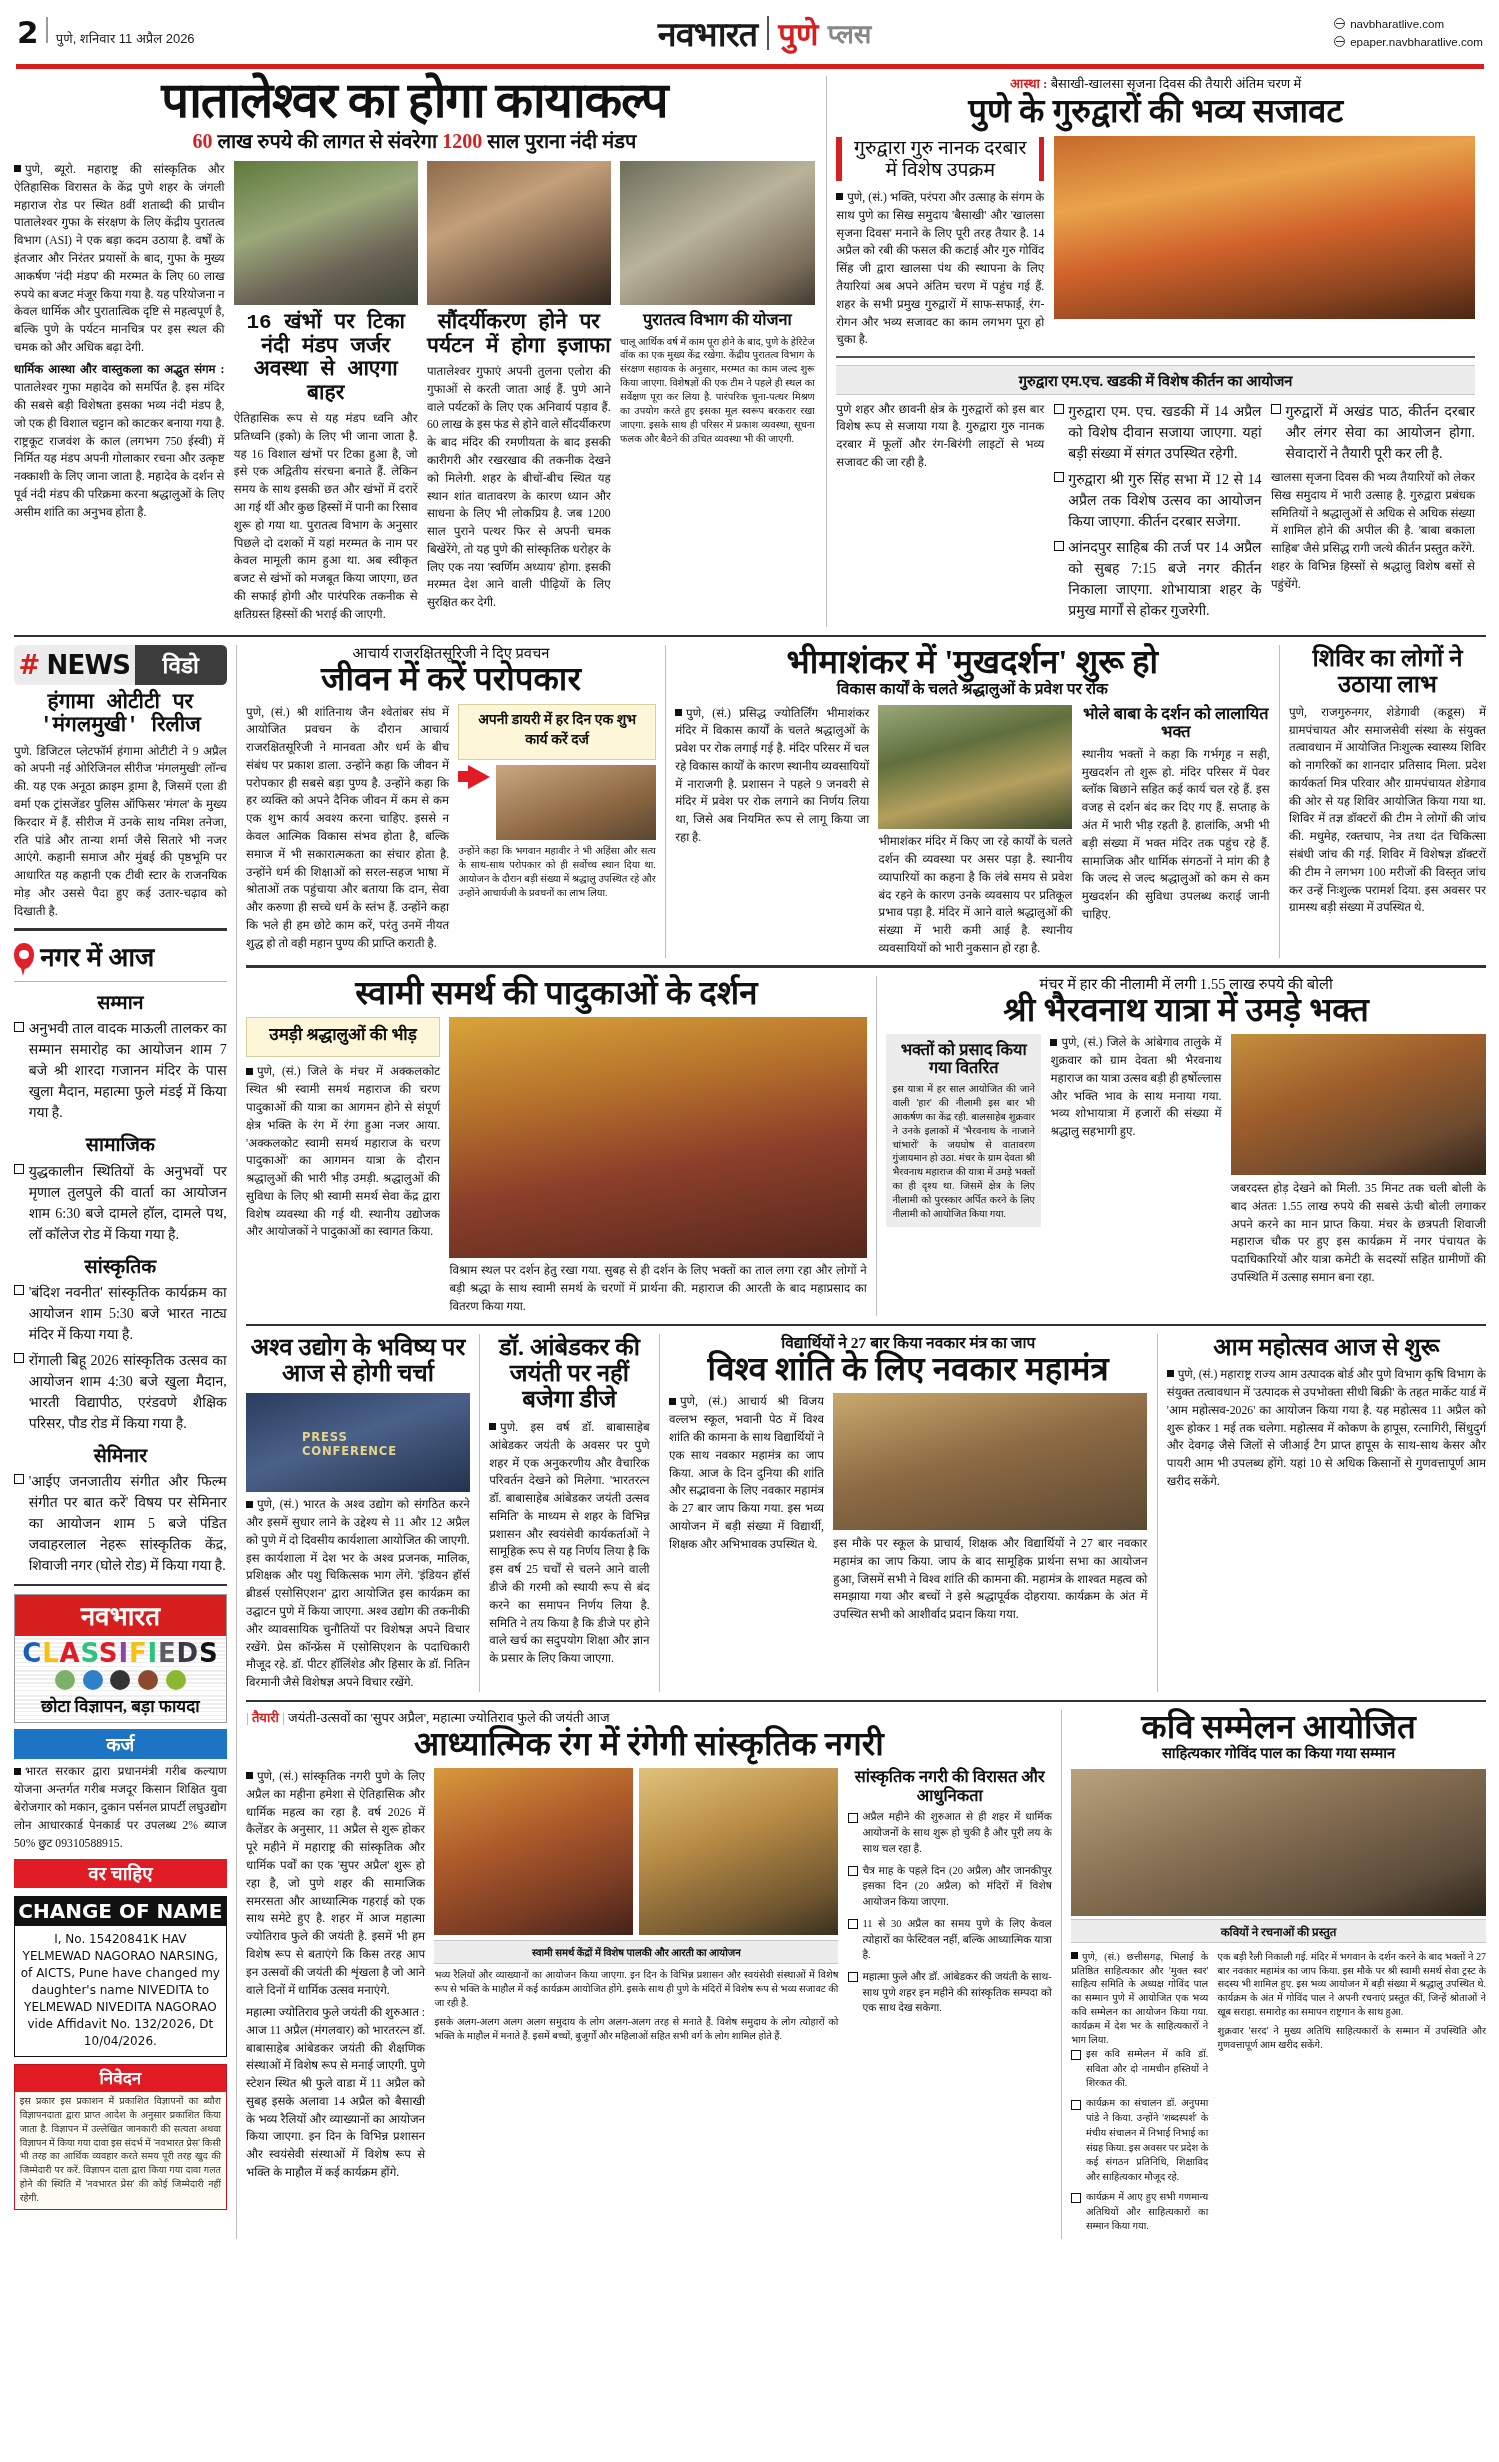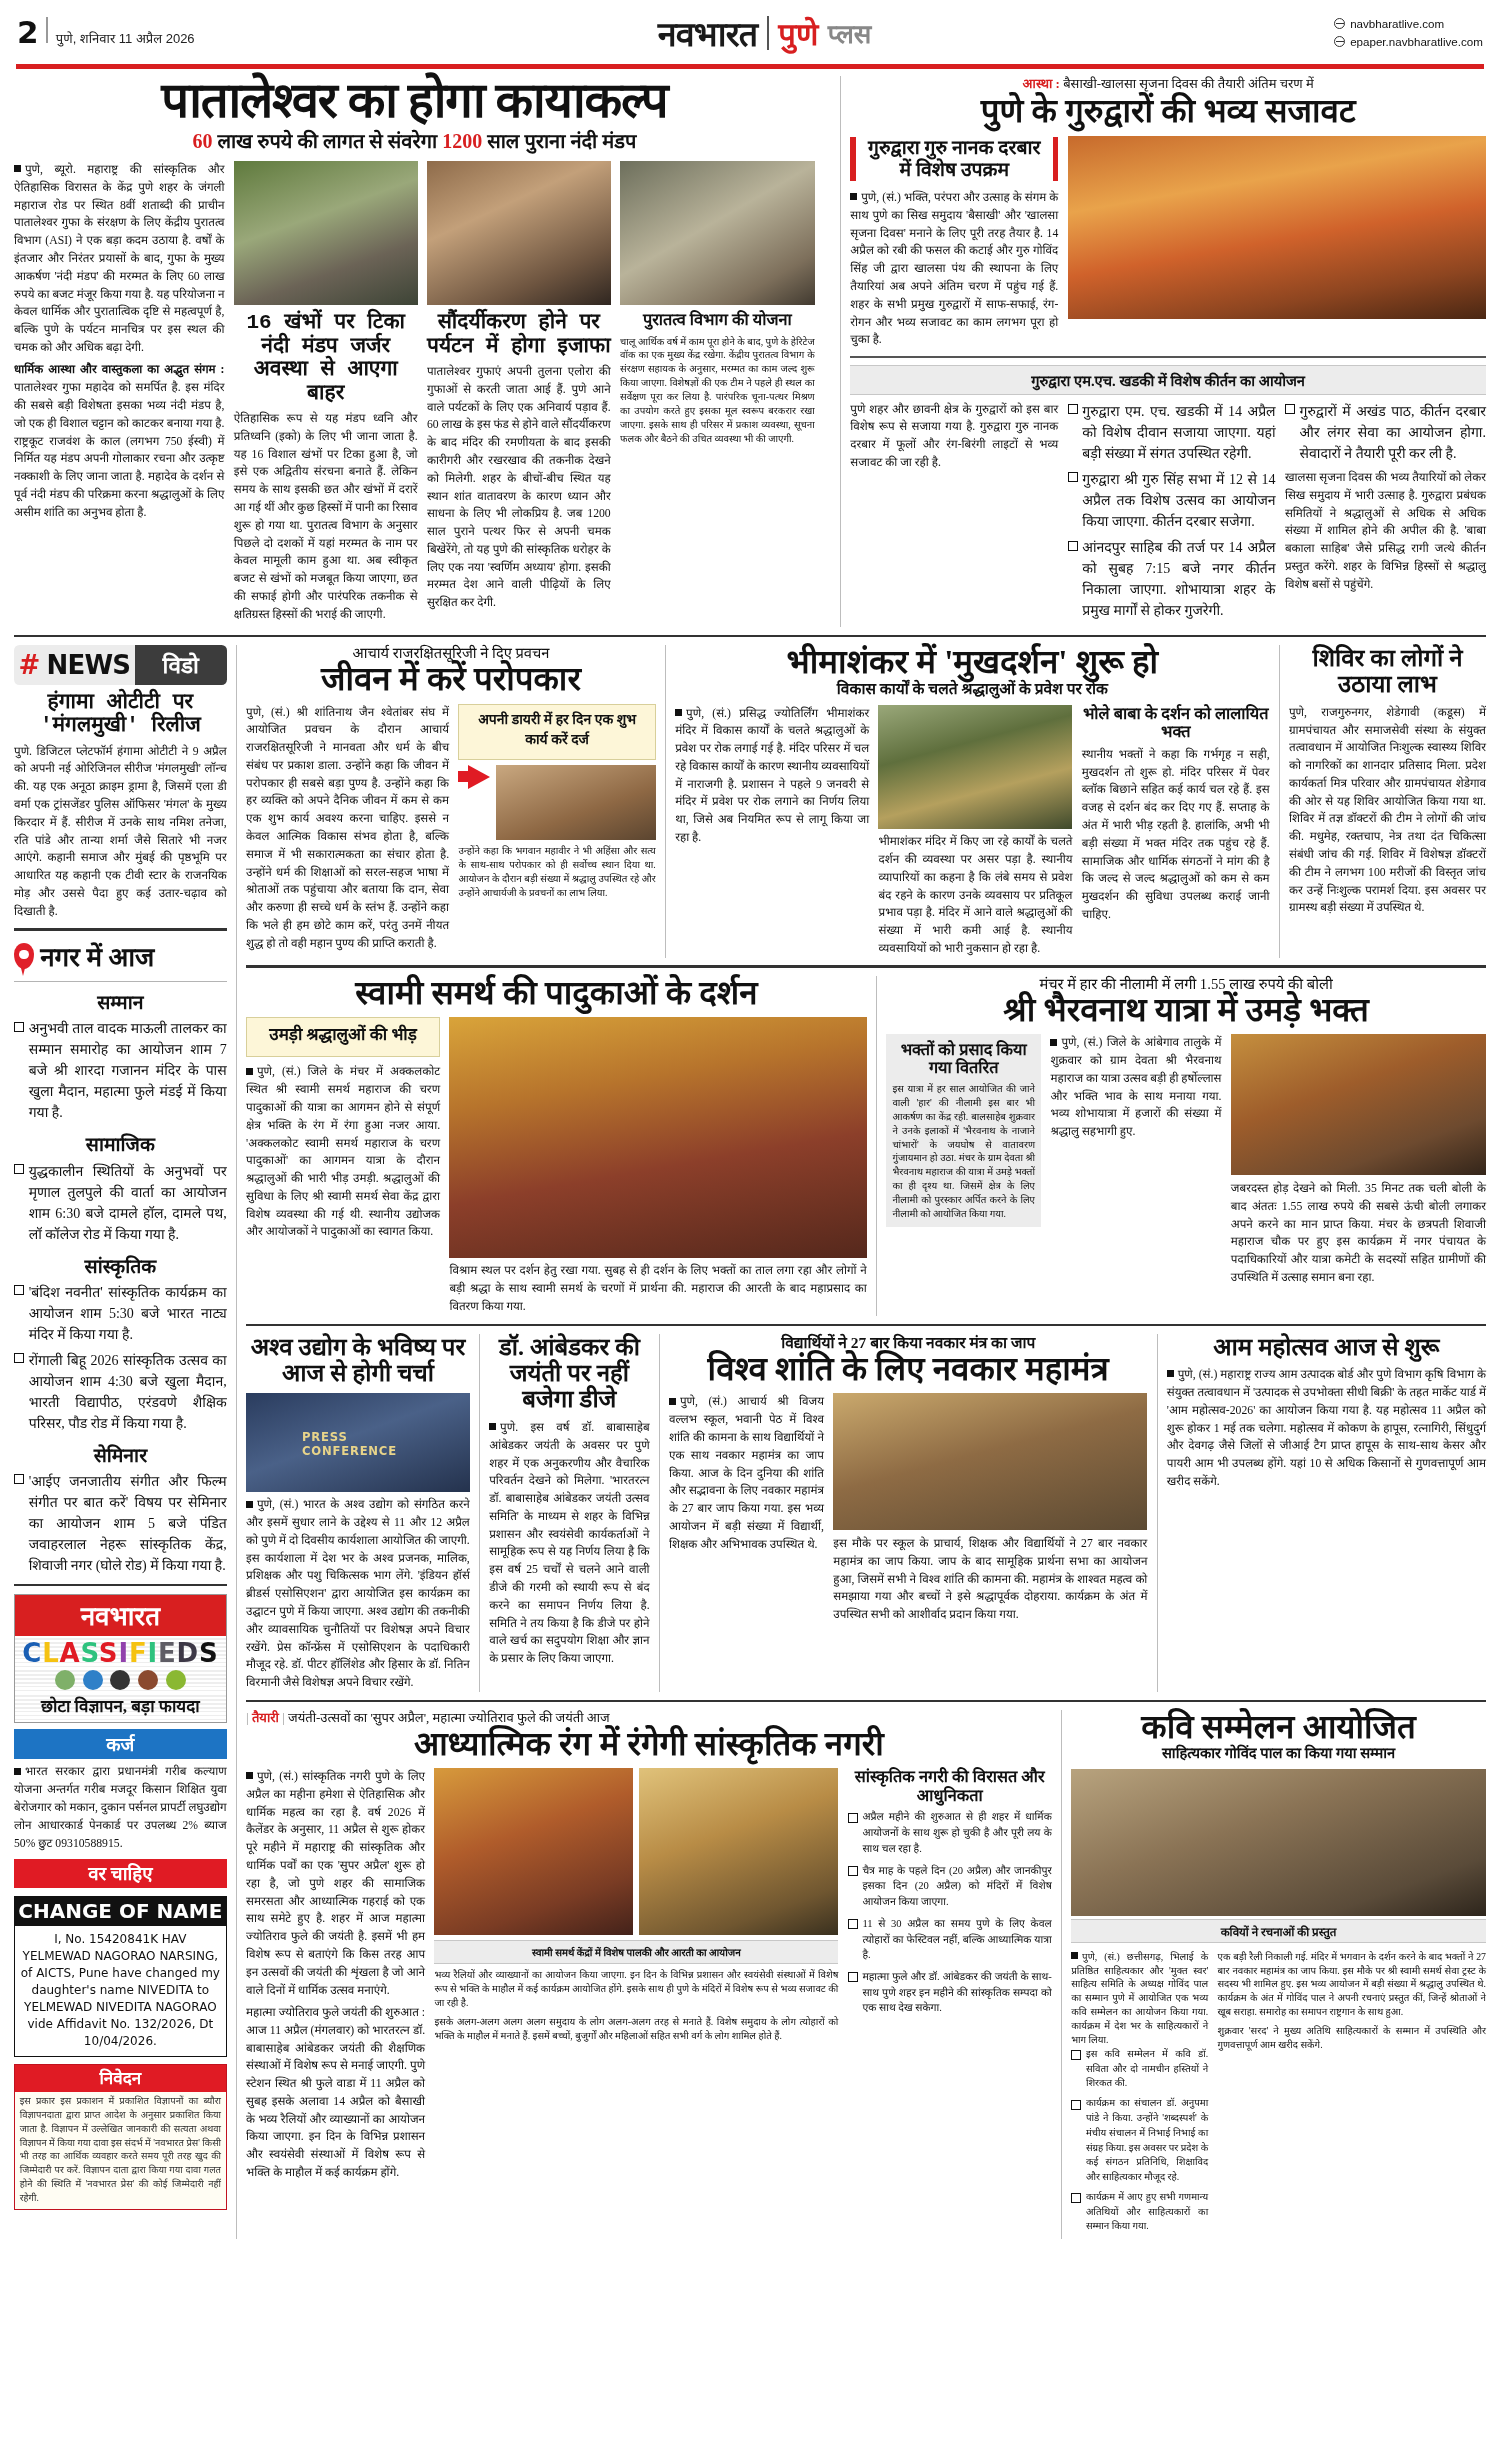--- a/index.html
+++ b/index.html
@@ -49,29 +49,29 @@
   .hl-mega { font-size:49px; font-weight:bold; line-height:1.02; letter-spacing:-1.2px; }
   .hl-sub { font-size:20px; font-weight:bold; text-align:center; line-height:1.15; }
   .hl-sub .num { color:#d81f20; }
   .hl-big { font-size:33px; font-weight:bold; line-height:1.06; }
   .hl-mid { font-size:24px; font-weight:bold; line-height:1.1; }
   .hl-sm  { font-size:21px; font-weight:bold; line-height:1.12;font-family:Liberation Mono, monospace; }
   .hl-xs  { font-size:16.3px; font-weight:bold; line-height:1.14; }
   .center { text-align:center; }
 
   
-  .redbar-head { position:relative; padding:1.6px 12.4px; text-align:center; font-size:19.4px; font-weight:bold; line-height:1.14; }
+  .redbar-head { position:relative; padding:1.6px 12.4px; text-align:center; font-size:19.4px; font-weight:normal; line-height:1.14; }
   .redbar-head:before, .redbar-head:after { content:""; position:absolute; top:1.6px; bottom:1.6px; width:5.4px; background:#d81f20; }
   .redbar-head:before { left:0; } .redbar-head:after { right:0; }
 
   
   .greyband { background:#ececec; text-align:center; font-size:14.7px; font-weight:bold; padding:3.9px 4.7px; border-top:0.8px solid #c7c7c7; border-bottom:0.8px solid #c7c7c7; }
 
   
-  .top-wrap { display:flex; gap:16px; margin-top:6.2px; }
+  .top-wrap { display:flex; gap:2px; margin-top:6.2px; }
   .top-left { width:810px; padding-right:9.3px; }
   .top-right { width:649px; padding-left:9.3px; border-left:0.8px solid #bdbdbd; }
 
   .lead-cols { display:flex; gap:9.3px; margin-top:7.8px; }
   .lead-c1 { width:213px; }
   .lead-c2 { width:186px; }
   .lead-c3 { width:186px; }
   .lead-c4 { width:197px; }
 
   .photo-row { display:flex; gap:6.2px; margin-bottom:4.7px; }

